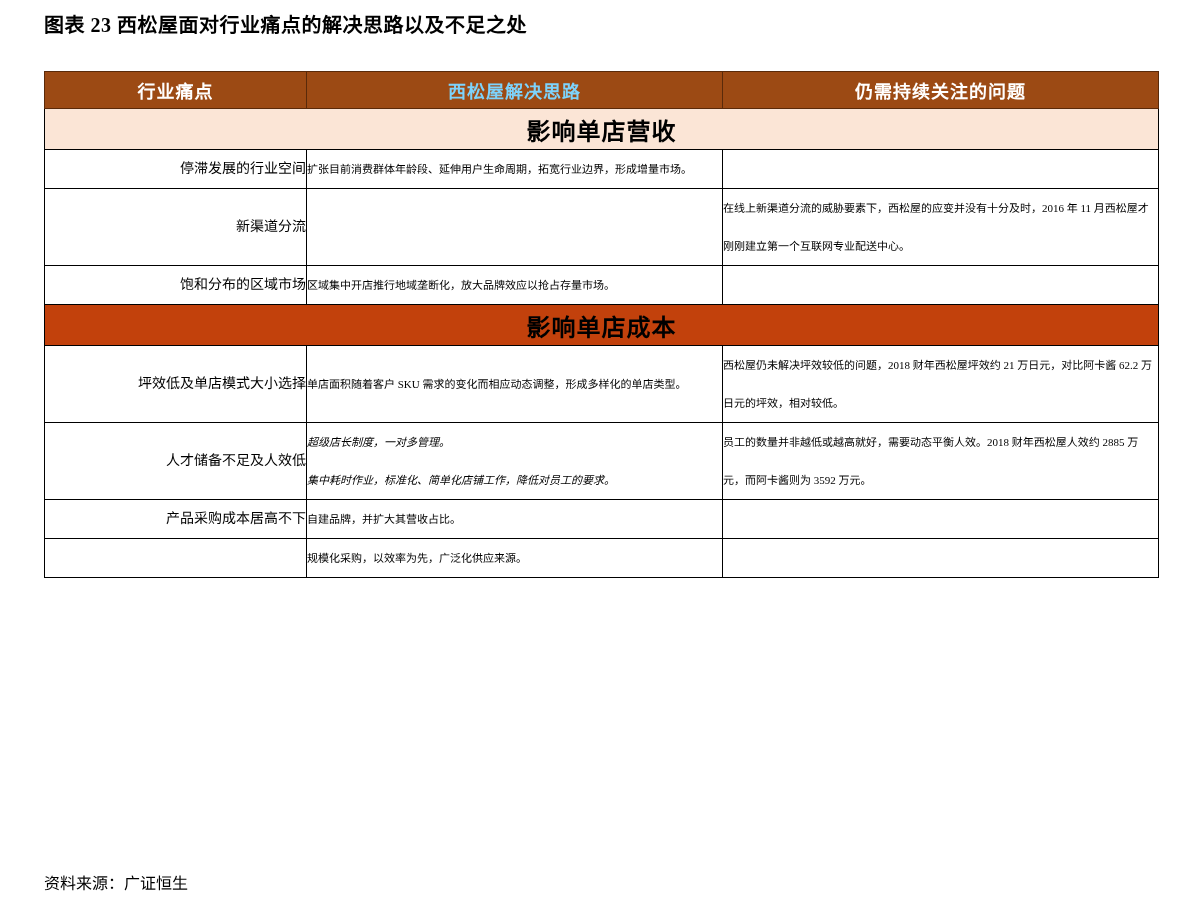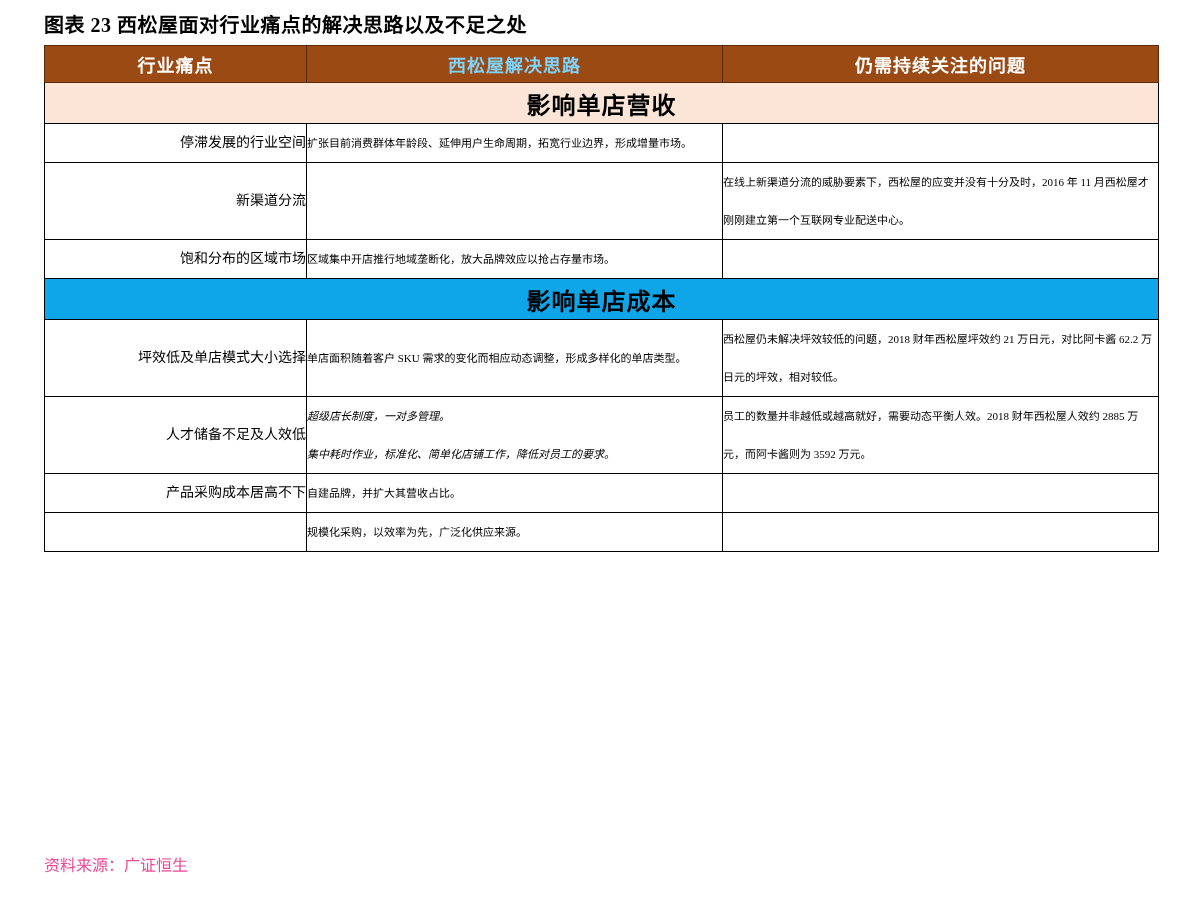--- a/index.html
+++ b/index.html
@@ -41,20 +41,21 @@
   .tbl-wrap {
     position: absolute;
     left: 44px;
     top: 45px;
     width: 1114px;
   }
   table.matrix {
     border-collapse: collapse;
     width: 1114px;
     table-layout: fixed;
+    margin-top: 26px;
   }
   table.matrix td,
   table.matrix th {
     border: 1px solid #000000;
     vertical-align: middle;
     padding: 0;
   }
 
   col.c1 { width: 262px; }
   col.c2 { width: 416px; }
@@ -96,23 +97,23 @@
     line-height: 38px;
     padding: 6px 14px 6px 14px;
     word-break: break-all;
   }
   td.empty { }
 
   
   .source {
     position: absolute;
     left: 44px;
-    top: 852px;
+    top: 870px;
     font-size: 16px;
-    color: #ec4899;
+    color: #000000;
     white-space: nowrap;
   }
 
   
   .watermark {
     position: absolute;
     right: 18px;
     bottom: 18px;
     display: flex;
     align-items: center;
@@ -176,21 +177,21 @@
           <td class="issue">在线上新渠道分流的威胁要素下，西松屋的应变并没有十分及时，2016 年 11 月西松屋才刚刚建立第一个互联网专业配送中心。</td>
         </tr>
 
         <tr>
           <td class="pain">饱和分布的区域市场</td>
           <td class="sol">区域集中开店推行地域垄断化，放大品牌效应以抢占存量市场。</td>
           <td class="issue empty"></td>
         </tr>
 
         <tr class="band-row">
-          <td colspan="3" style="background: #0ea5e9;">影响单店成本</td>
+          <td colspan="3" style="background: #c2410c;">影响单店成本</td>
         </tr>
 
         <tr>
           <td class="pain">坪效低及单店模式大小选择</td>
           <td class="sol">单店面积随着客户 SKU 需求的变化而相应动态调整，形成多样化的单店类型。</td>
           <td class="issue">西松屋仍未解决坪效较低的问题，2018 财年西松屋坪效约 21 万日元，对比阿卡酱 62.2 万日元的坪效，相对较低。</td>
         </tr>
 
         <tr>
           <td class="pain">人才储备不足及人效低</td>

